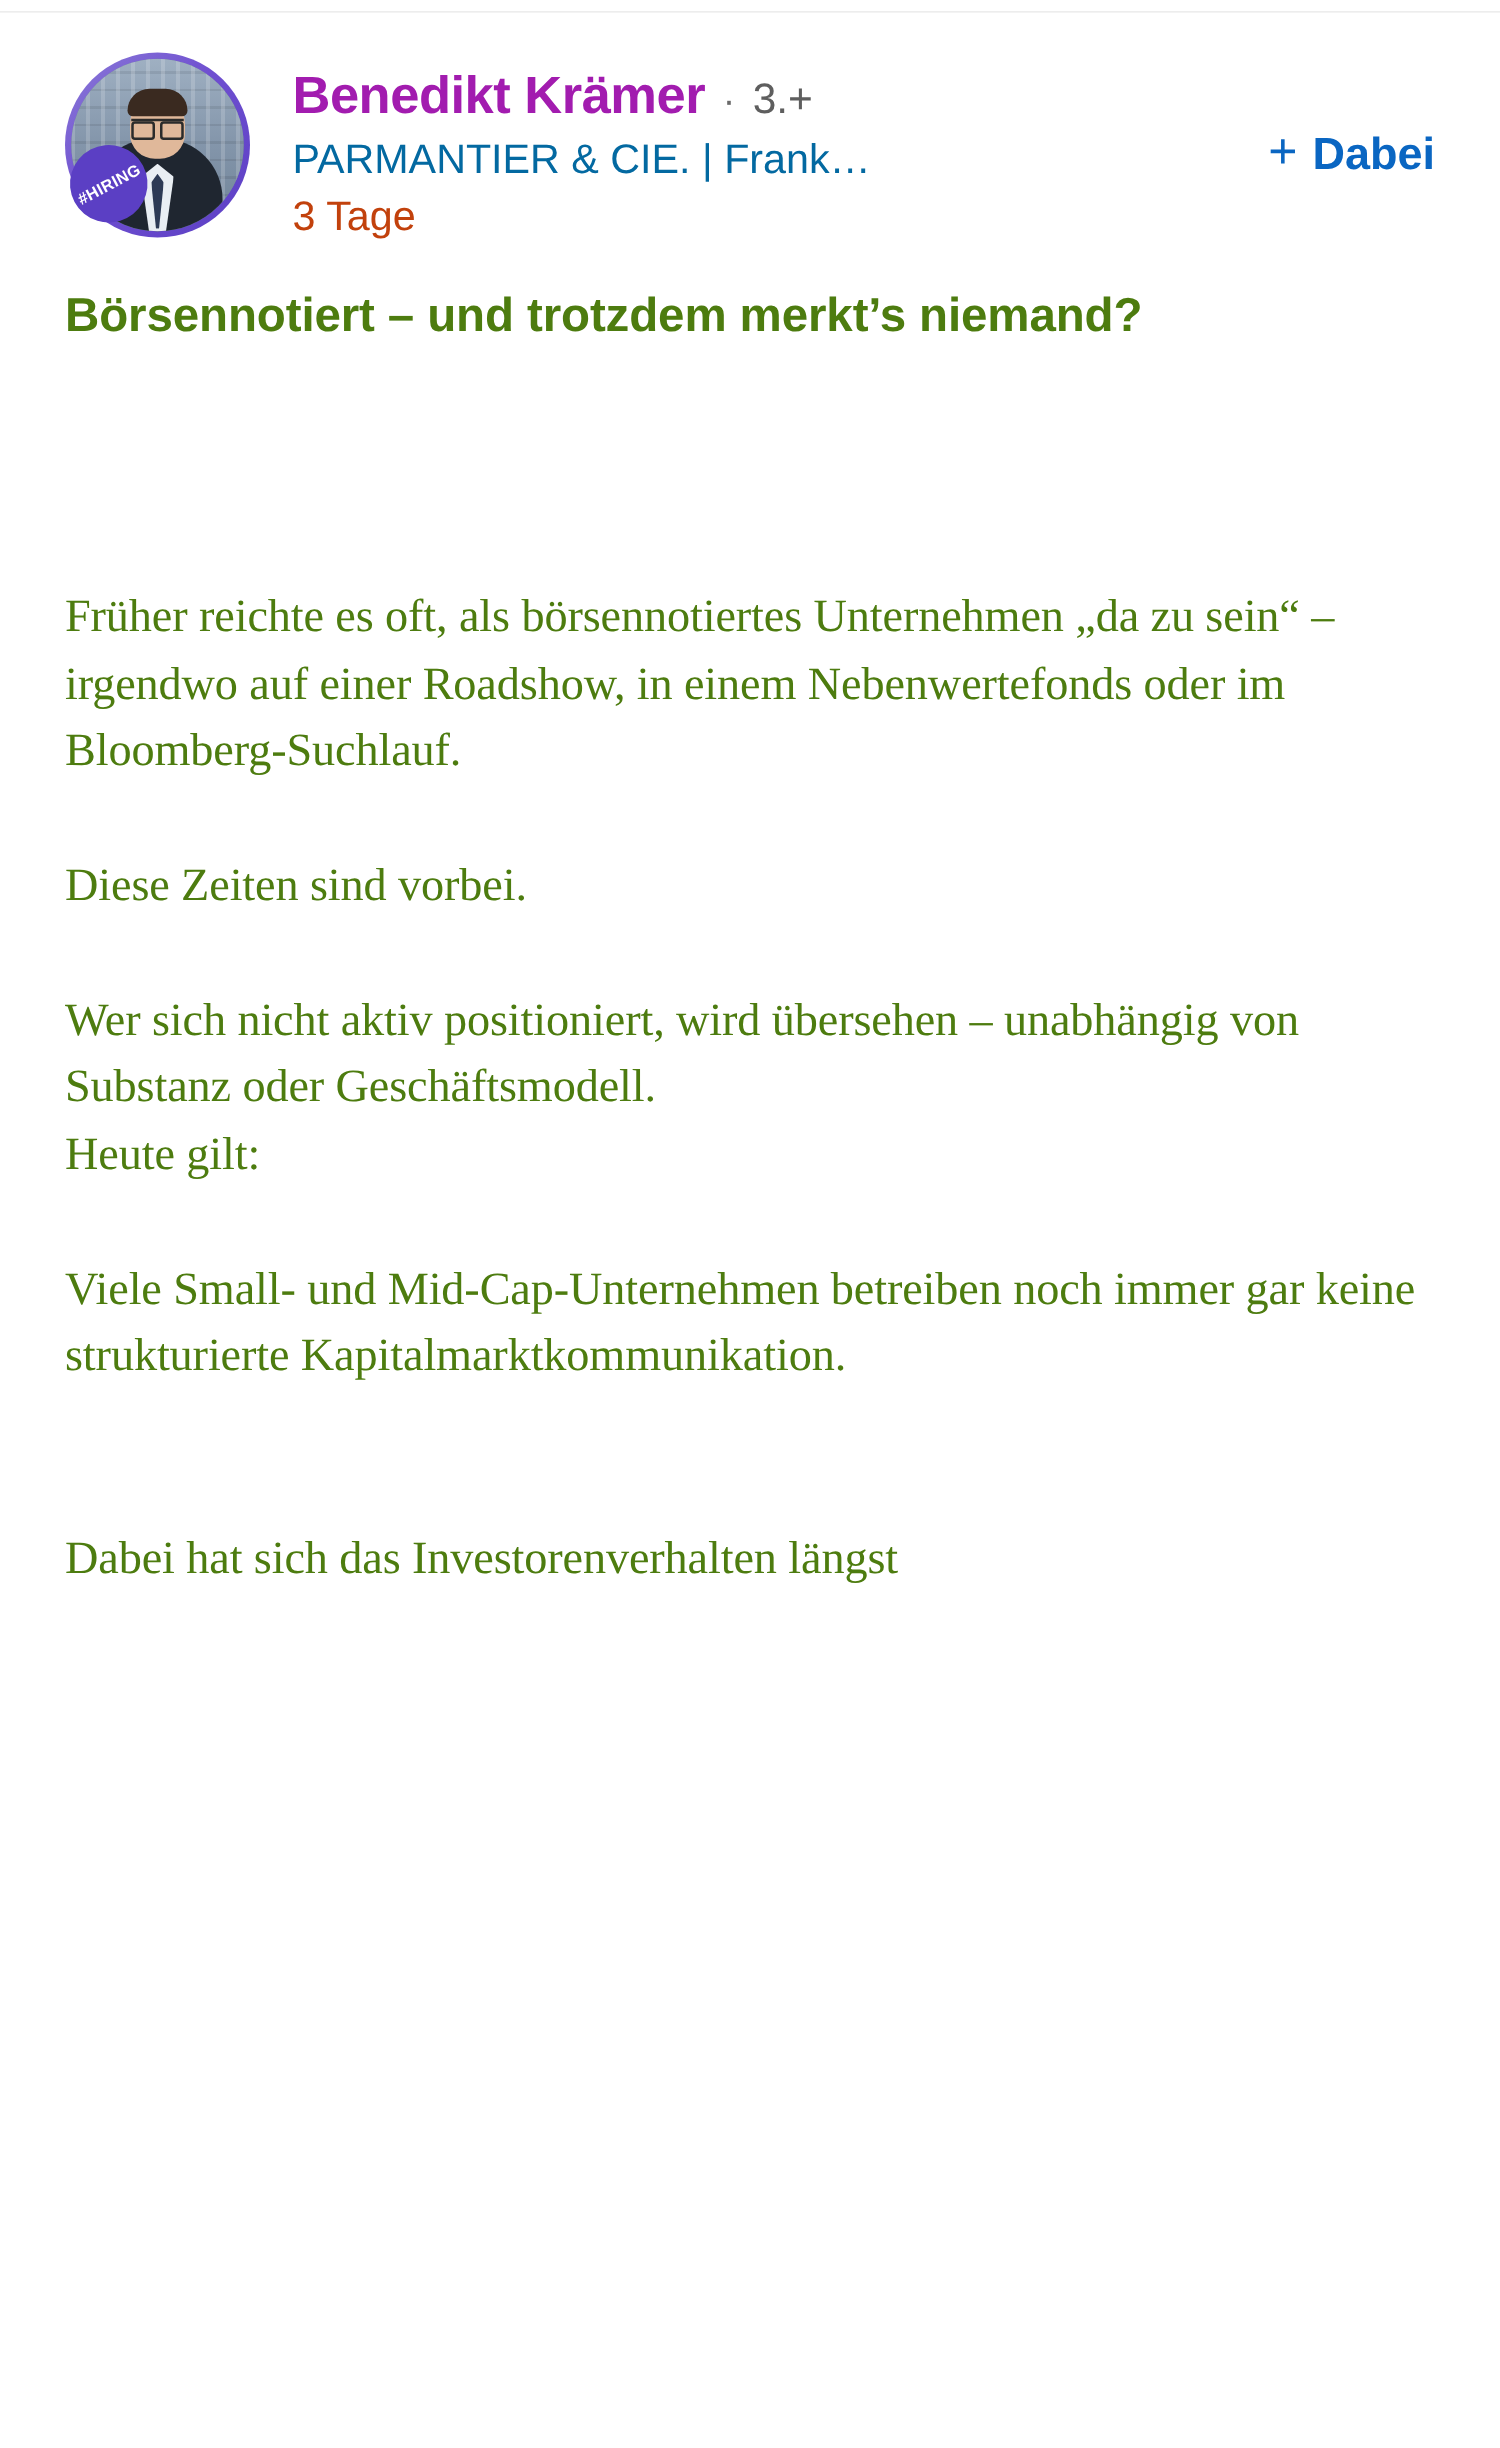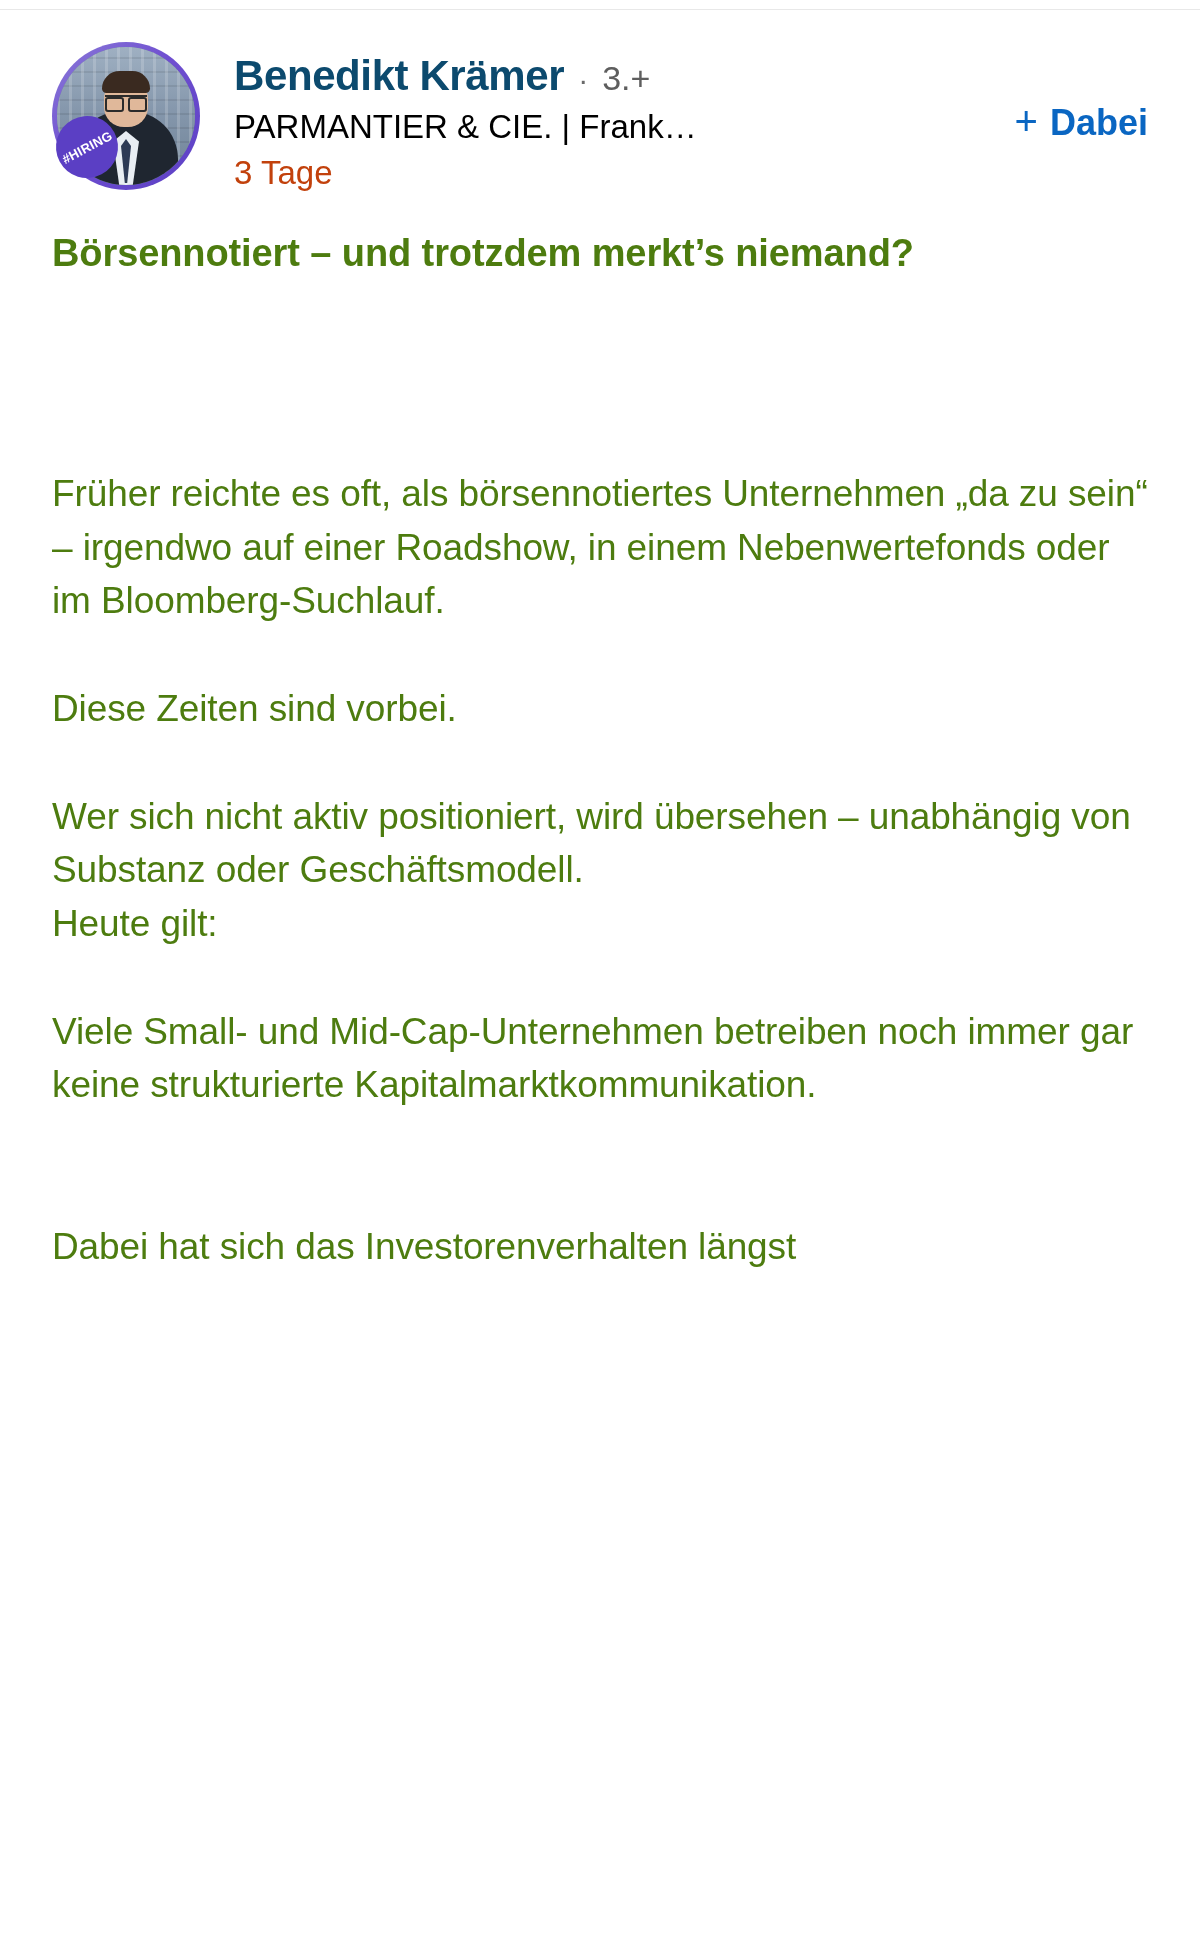--- a/index.html
+++ b/index.html
@@ -148,36 +148,36 @@
   }
   .name-line {
     display: flex;
     align-items: baseline;
     gap: 14px;
     white-space: nowrap;
   }
   .author-name {
     font-size: 42px;
     font-weight: 600;
-    color: #0c4a6e;
+    color: #a21caf;
     letter-spacing: -0.4px;
   }
   .dot-sep {
     color: #6a6a6a;
     font-size: 30px;
     line-height: 1;
   }
   .degree {
     font-size: 34px;
     color: #5e5e5e;
     font-weight: 400;
   }
   .author-headline {
     font-size: 33px;
-    color: #000000;
+    color: #0369a1;
     margin-top: 8px;
     white-space: nowrap;
     overflow: hidden;
     text-overflow: ellipsis;
     max-width: 560px;
   }
   .post-age {
     font-size: 33px;
     color: #c2410c;
     margin-top: 8px;
@@ -217,20 +217,21 @@
   }
   .lead {
     font-weight: 700;
     font-size: 38px;
     line-height: 1.45;
   }
   .lead .reg { font-weight: 400; }
   .para {
     margin-top: 0;
     margin-bottom: 0;
+    font-family: Liberation Serif, serif;
   }
   .spacer-lg { height: 186px; }
   .spacer-md { height: 54px; }
 </style>
 </head>
 <body>
 
 <div class="top-strip"></div>
 
 <div class="post">

